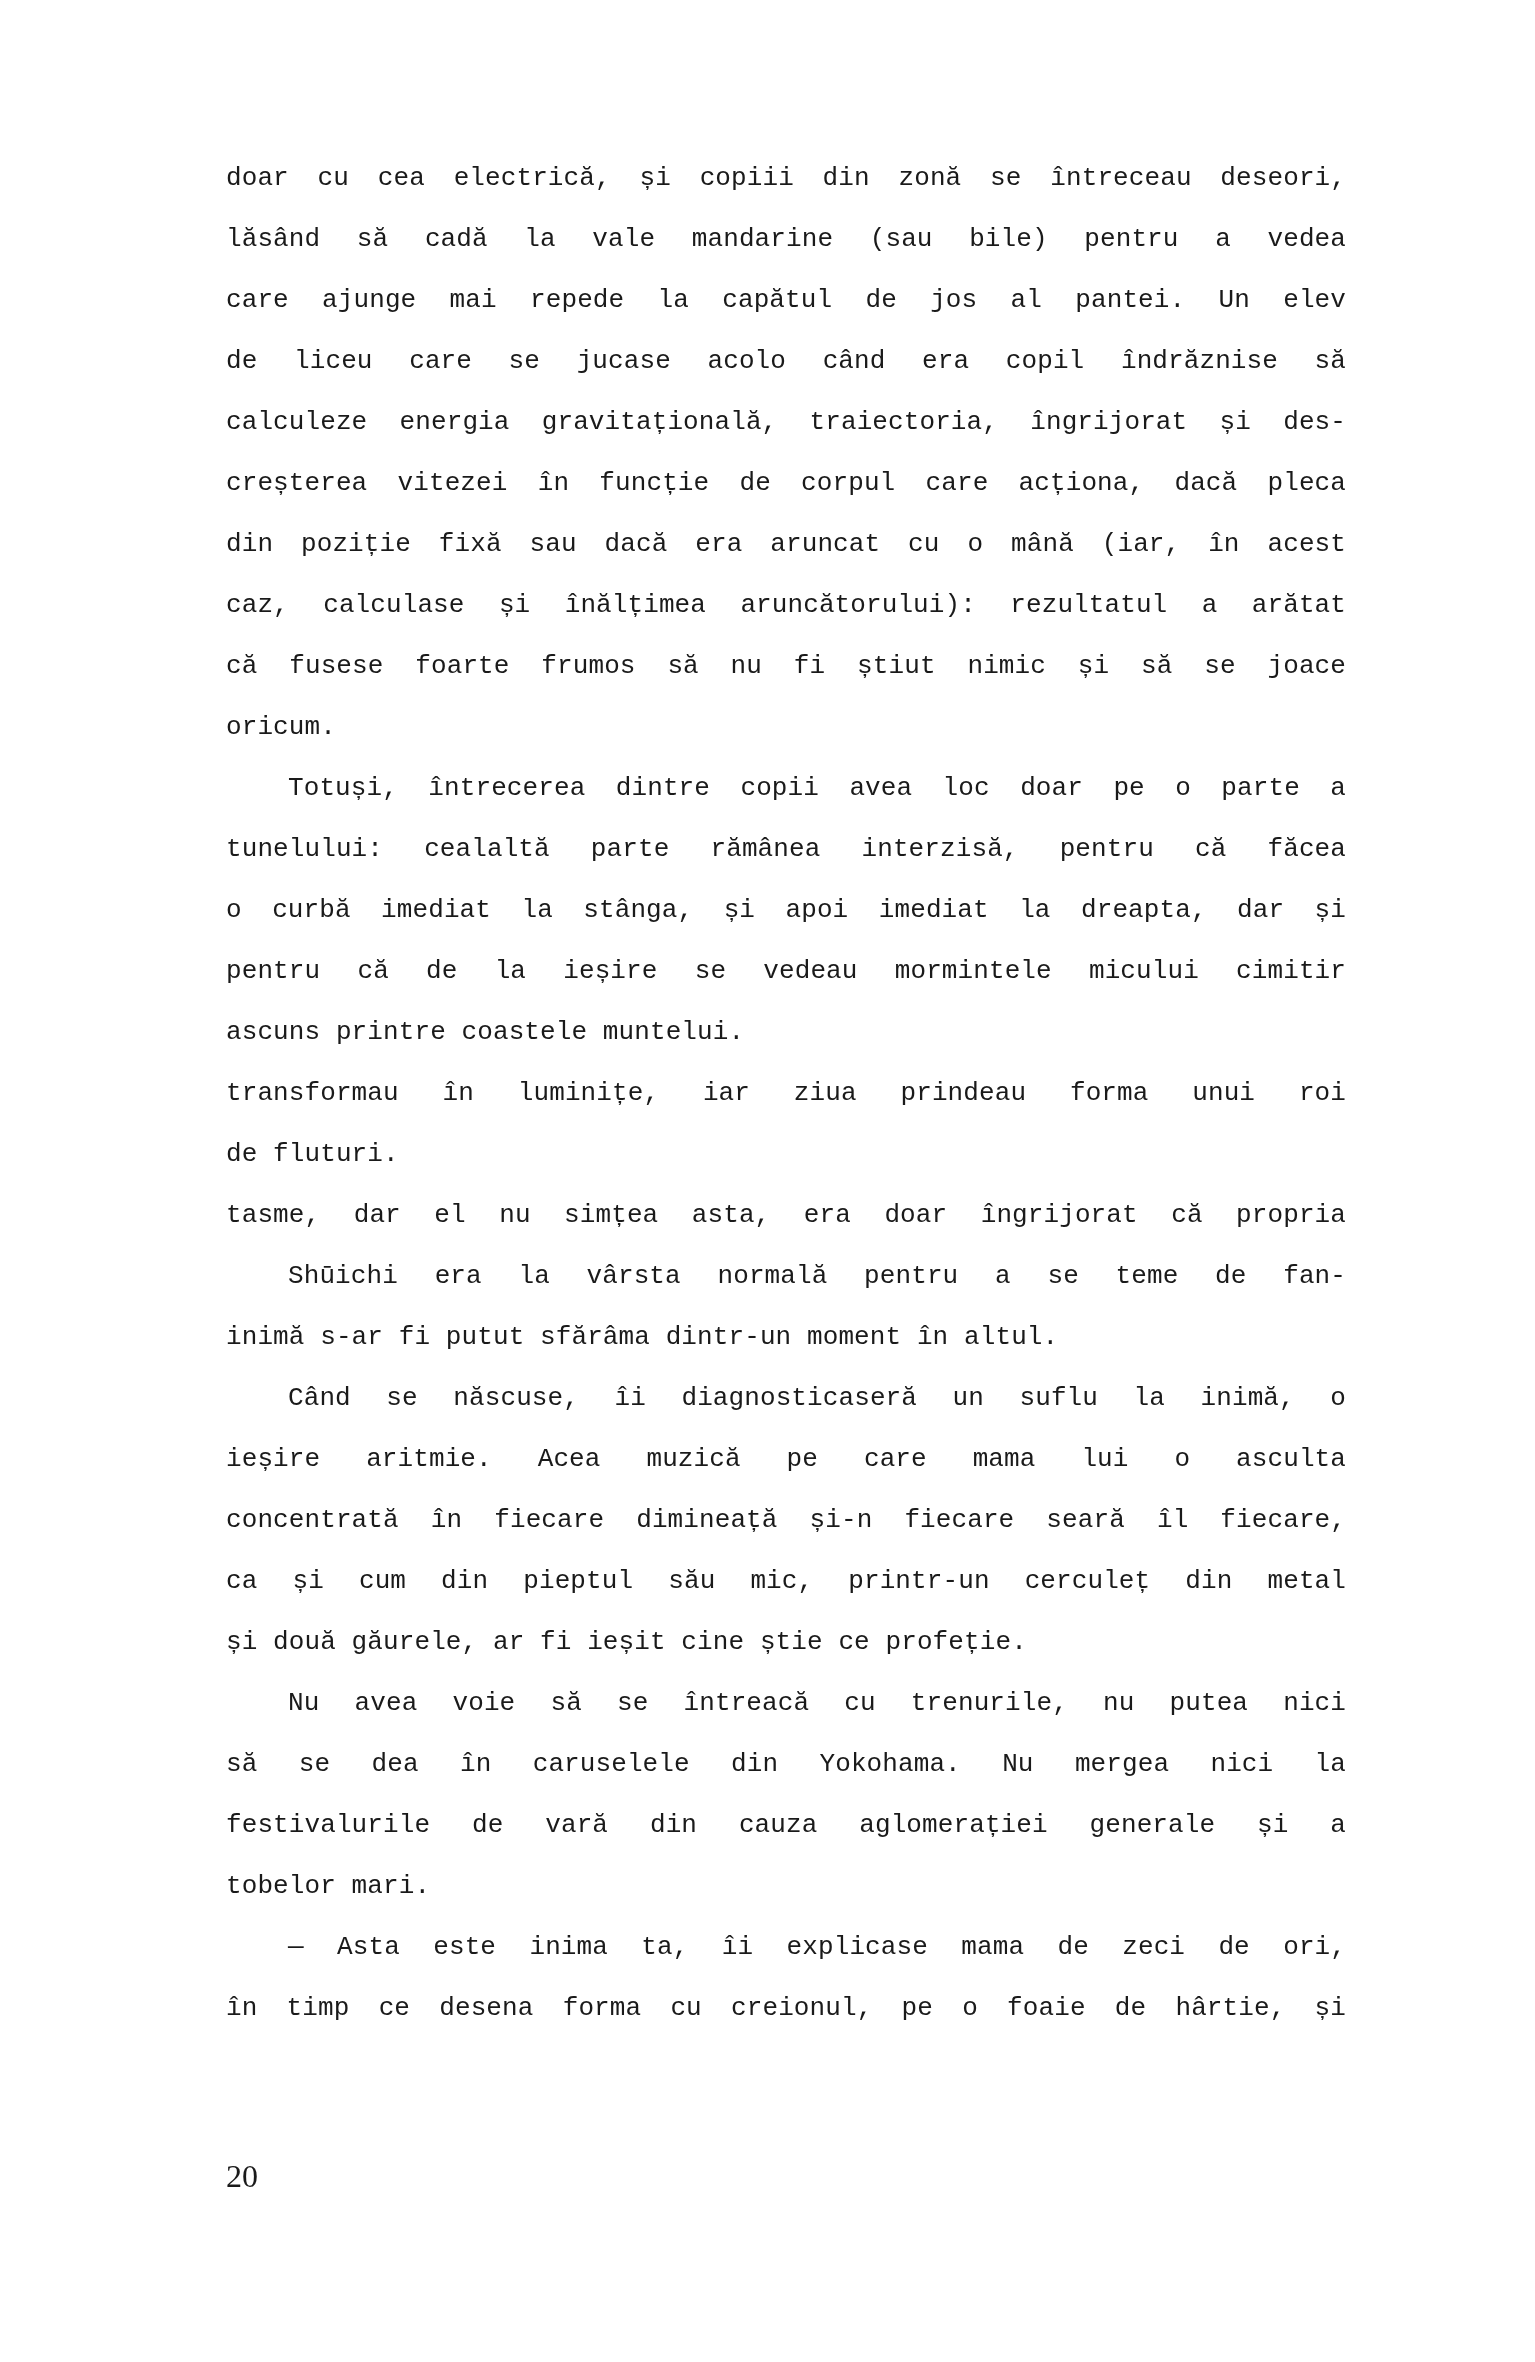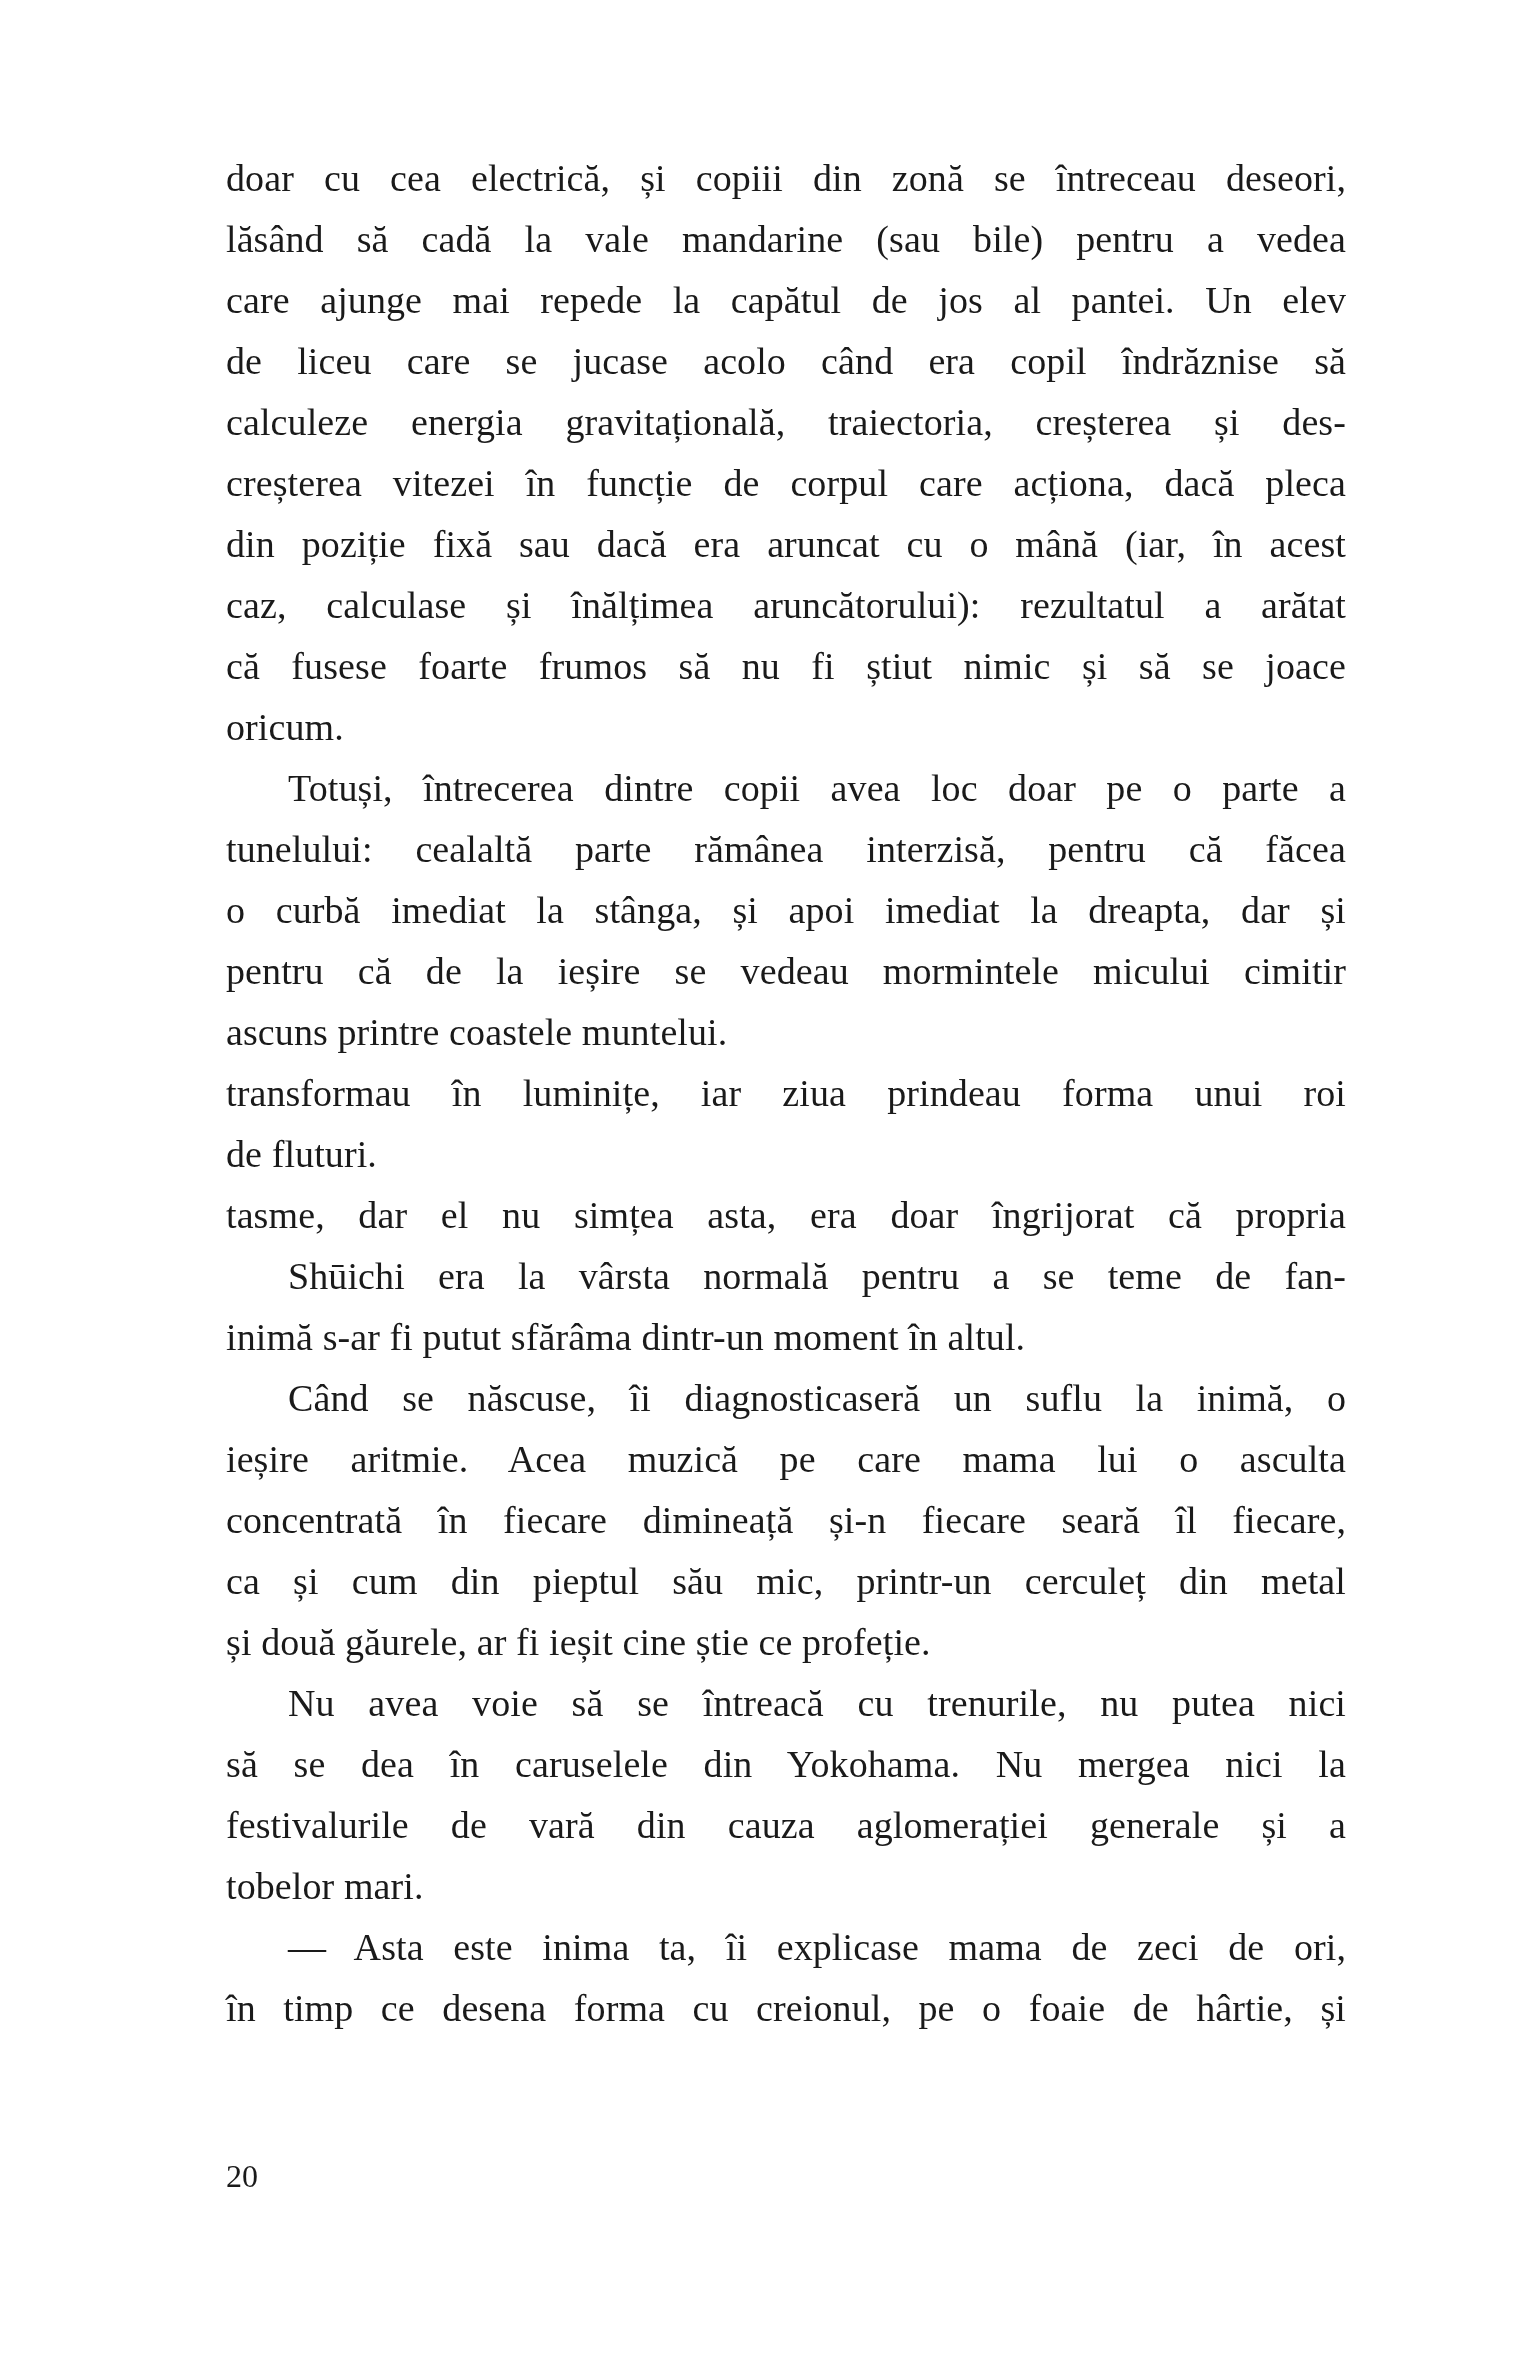--- a/index.html
+++ b/index.html
@@ -18,27 +18,28 @@
   .text-block {
     position: absolute;
     left: 226px;
     top: 148px;
     width: 1120px;
   }
   .paragraph {
     margin: 0;
   }
   .line {
-    font-size: 38px;
+    font-size: 26px;
     line-height: 61px;
     text-align: justify;
     text-align-last: justify;
     letter-spacing: 0.1px;
     hyphens: none;
     white-space: normal;
+    font-family: Liberation Mono, monospace;
   }
   .line.end {
     text-align-last: left;
   }
   .line.indent {
     text-indent: 62px;
   }
   .page-number {
     position: absolute;
     left: 226px;
@@ -50,21 +51,21 @@
 </head>
 <body>
 
 <div class="page" style="background: rgb(255, 255, 255); color: rgb(26, 26, 26);">
   <div class="text-block">
       <div class="paragraph">
         <div class="line">doar cu cea electrică, și copiii din zonă se întreceau deseori,</div>
         <div class="line">lăsând să cadă la vale mandarine (sau bile) pentru a vedea</div>
         <div class="line">care ajunge mai repede la capătul de jos al pantei. Un elev</div>
         <div class="line">de liceu care se jucase acolo când era copil îndrăznise să</div>
-        <div class="line">calculeze energia gravitațională, traiectoria, creșterea și des-</div>
+        <div class="line">calculeze energia gravitațională, traiectoria, îngrijorat și des-</div>
         <div class="line">creșterea vitezei în funcție de corpul care acționa, dacă pleca</div>
         <div class="line">din poziție fixă sau dacă era aruncat cu o mână (iar, în acest</div>
         <div class="line">caz, calculase și înălțimea aruncătorului): rezultatul a arătat</div>
         <div class="line">că fusese foarte frumos să nu fi știut nimic și să se joace</div>
         <div class="line end">oricum.</div>
       </div>
       <div class="paragraph">
         <div class="line indent">Totuși, întrecerea dintre copii avea loc doar pe o parte a</div>
         <div class="line">tunelului: cealaltă parte rămânea interzisă, pentru că făcea</div>
         <div class="line">o curbă imediat la stânga, și apoi imediat la dreapta, dar și</div>

